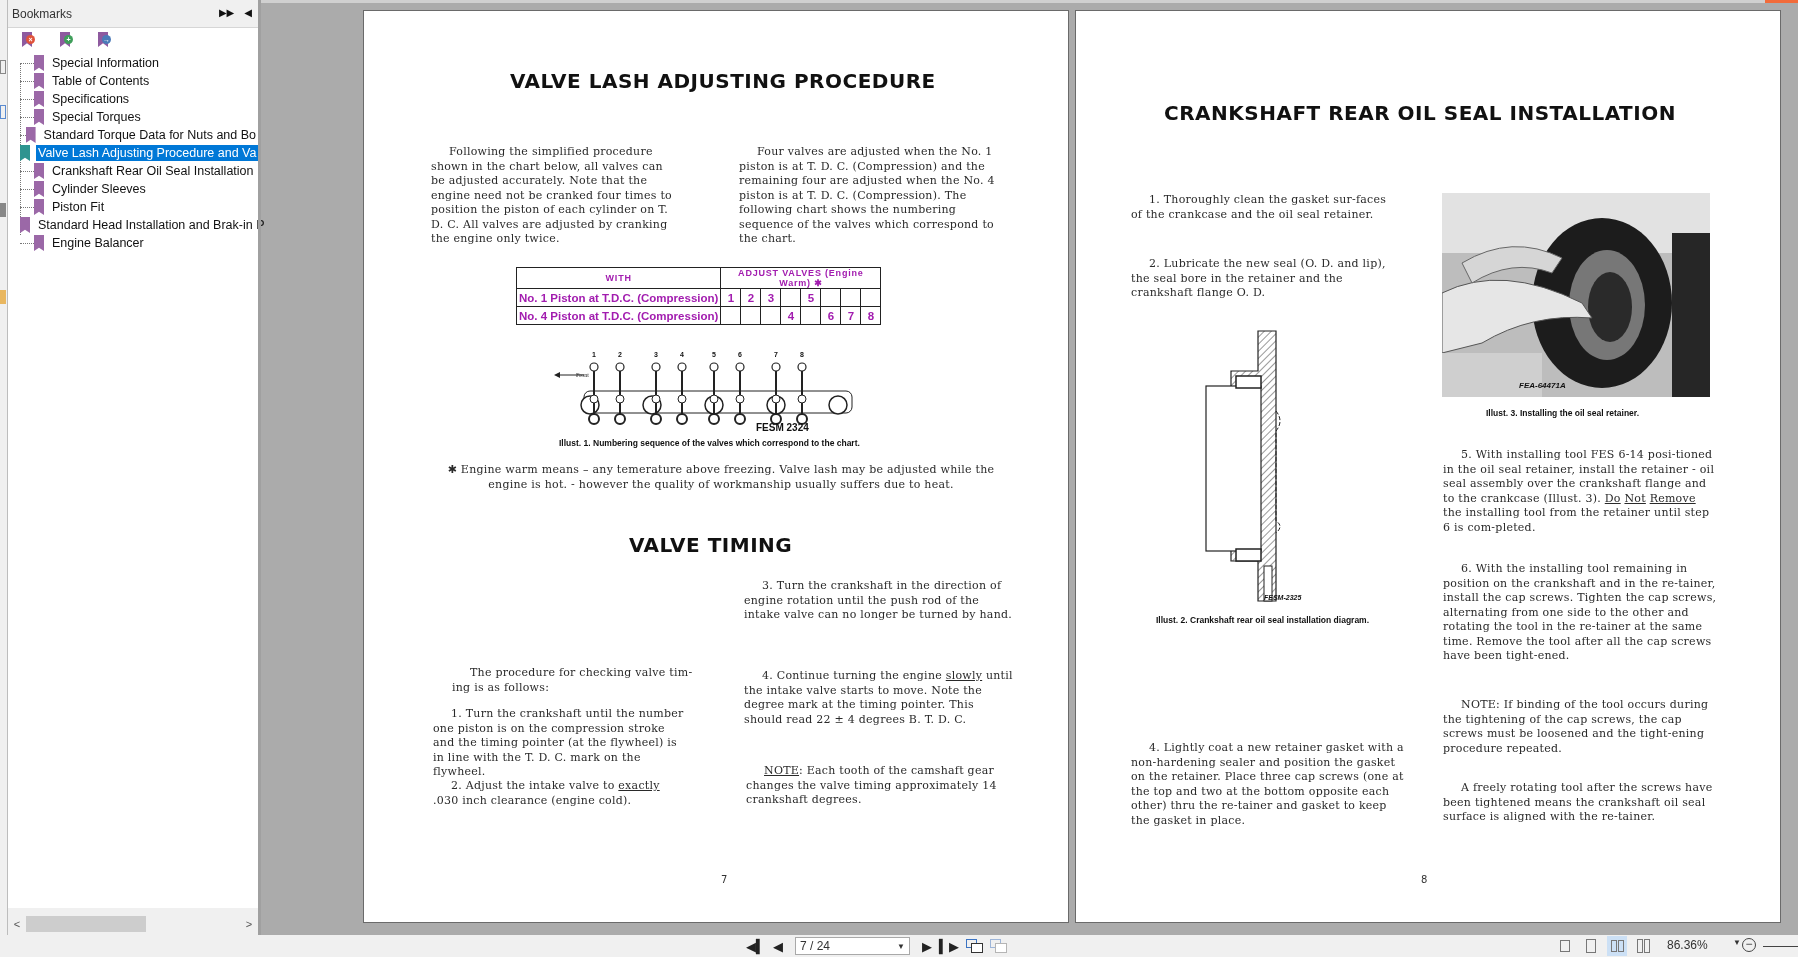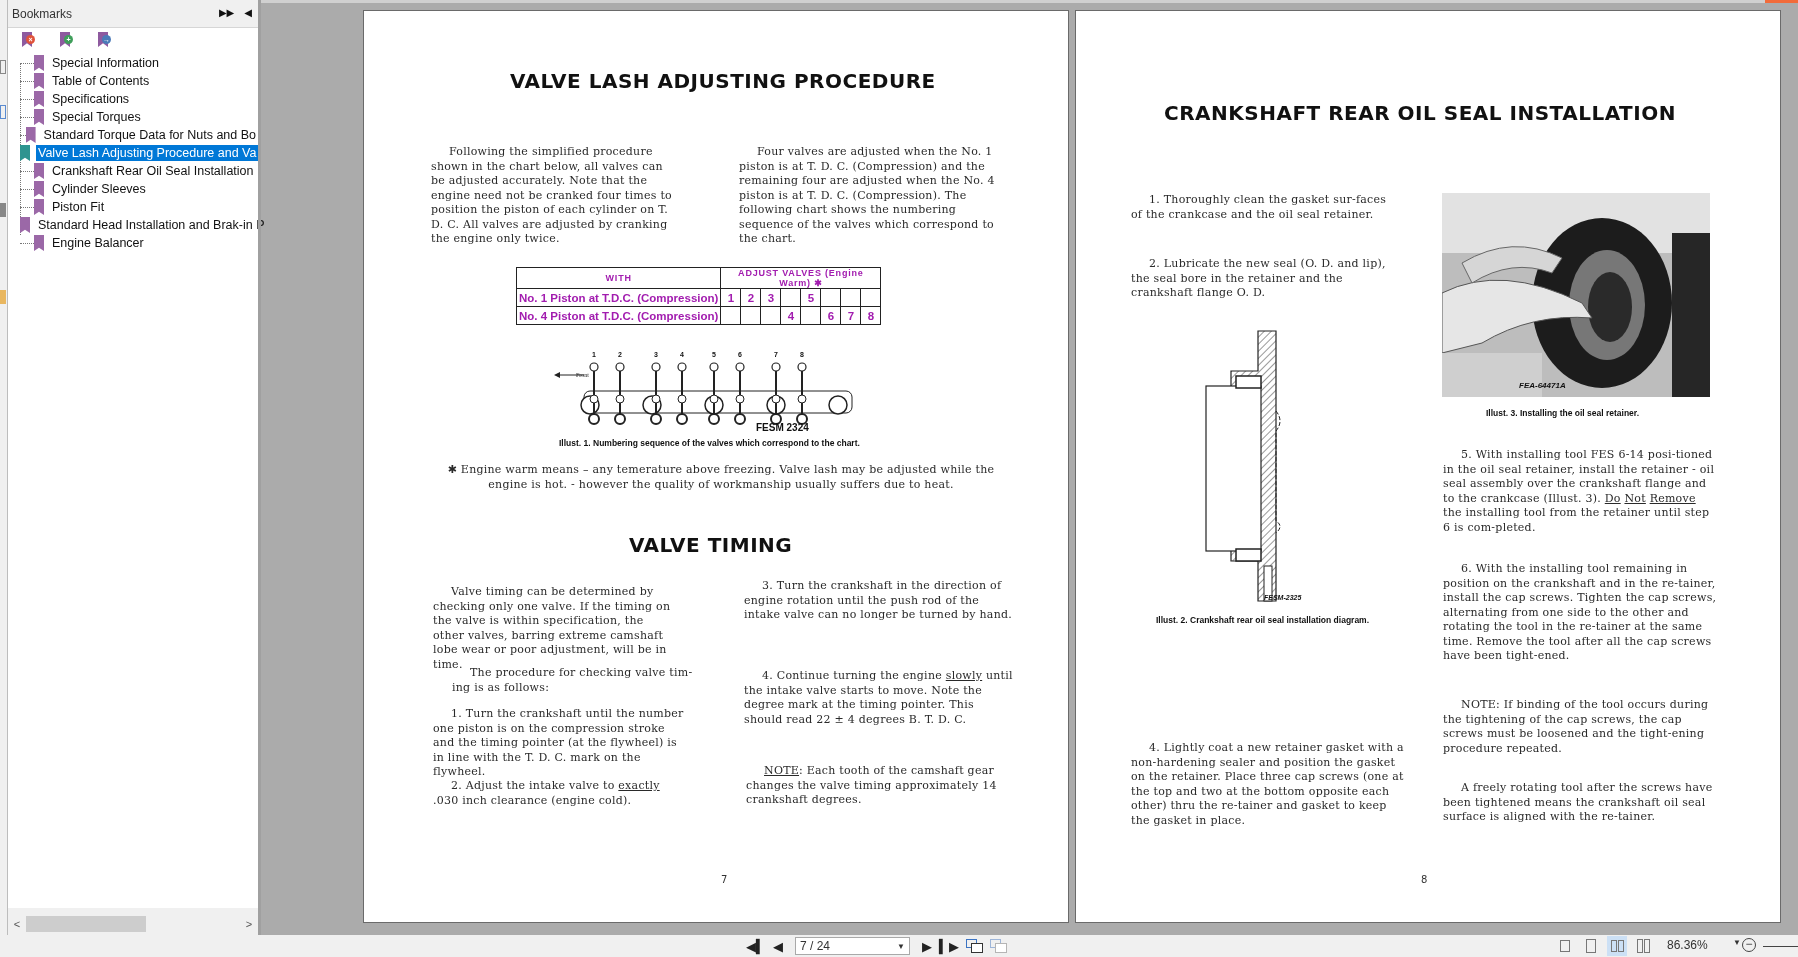--- a/index.html
+++ b/index.html
@@ -274,21 +274,20 @@
         <circle cx="248" cy="50" r="4" fill="#fff" stroke="#222"></circle>
         <circle cx="248" cy="70" r="5" fill="#fff" stroke="#222" stroke-width="2"></circle>
       </svg>
     <div class="caption" style="left:392px;top:411px;font-size:10px;">FESM  2324</div>
     <div class="caption" style="left:195px;top:427px;">Illust.  1.   Numbering sequence of the valves which correspond to the chart.</div>
 
     <div class="para" style="left:72px;top:452px;width:570px;text-align:center;">✱ Engine warm means  – any temerature above freezing. Valve lash may be adjusted while the engine is hot. -  however the quality of workmanship usually suffers due to heat.</div>
 
     <div class="title" style="left:265px;top:522px;font-size:20px;">VALVE TIMING</div>
 
-    <div class="para" style="left:69px;top:574px;width:245px;"><span class="ind"></span><span>Valve timing can be determined by checking only one valve.  If the timing on the valve is within specification, the other valves, barring extreme camshaft lobe wear or poor adjustment, will be in time.</span></div>
     <div class="para" style="left:69px;top:655px;width:245px;margin-left:19px;"><span class="ind"></span><span>The procedure for checking valve tim-ing is as follows:</span></div>
     <div class="para" style="left:69px;top:696px;width:255px;"><span class="ind"></span><span>1.  Turn the crankshaft until the number one piston is on the compression stroke and the timing pointer (at the flywheel) is in line with the T. D. C. mark on the flywheel.</span></div>
     <div class="para" style="left:69px;top:768px;width:255px;"><span class="ind"></span><span>2.  Adjust the intake valve to </span><span class="u">exactly</span><span> .030 inch clearance (engine cold).</span></div>
 
     <div class="para" style="left:380px;top:568px;width:270px;"><span class="ind"></span><span>3.  Turn the crankshaft in the direction of engine rotation until the push rod of the intake valve can no longer be turned by hand.</span></div>
     <div class="para" style="left:380px;top:658px;width:270px;"><span class="ind"></span><span>4.  Continue turning the engine </span><span class="u">slowly</span><span> until the intake valve starts to move.  Note the degree mark at the timing pointer. This should read 22 ± 4 degrees B. T. D. C.</span></div>
     <div class="para" style="left:382px;top:753px;width:270px;"><span class="ind"></span><span class="u">NOTE</span><span>:  Each tooth of the camshaft gear changes the valve timing approximately 14 crankshaft degrees.</span></div>
 
     <div class="pnum" style="left:357px;top:863px;">7</div>
   </div>

